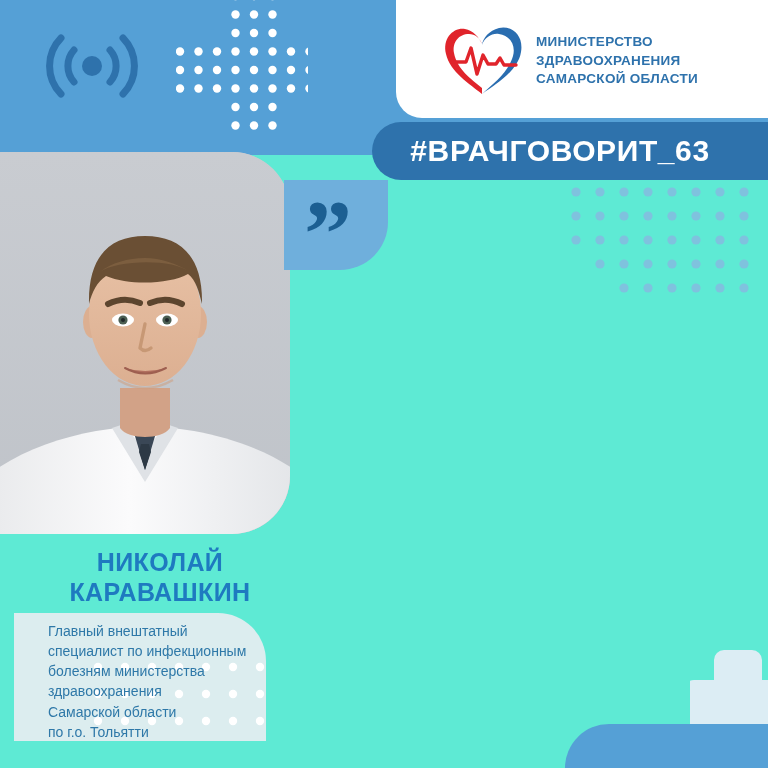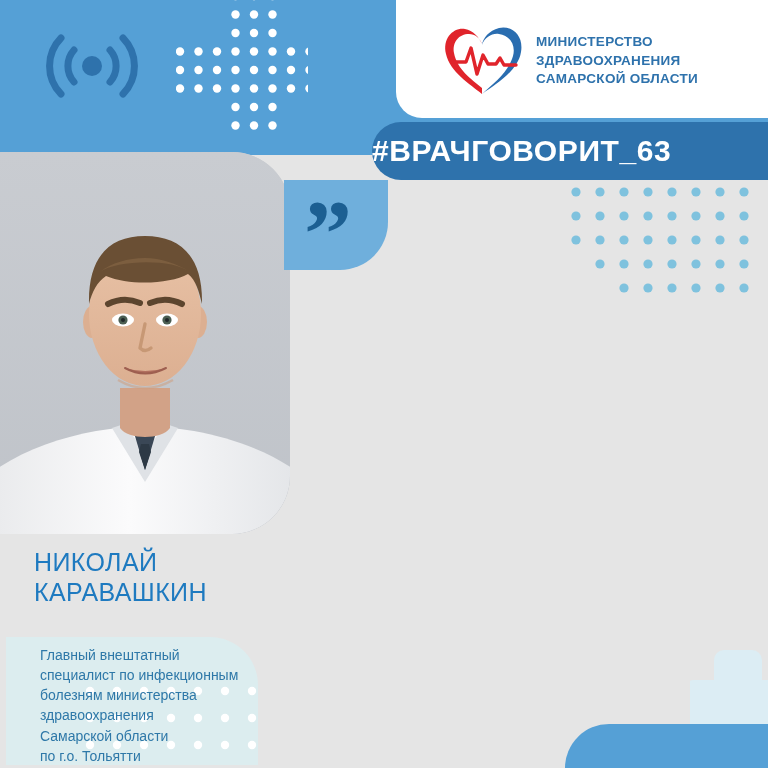--- a/index.html
+++ b/index.html
@@ -9,21 +9,21 @@
   }
   body {
     font-family: "Liberation Sans", sans-serif;
   }
 
   #poster {
     position: relative;
     width: 768px;
     height: 768px;
     overflow: hidden;
-    background: #e5e5e5;
+    background: #5eead4;
   }
 
   
   .header-band {
     position: absolute;
     left: 0;
     top: 0;
     width: 768px;
     height: 155px;
     background: #55A0D6;
@@ -63,21 +63,21 @@
     position: absolute;
     left: 372px;
     top: 122px;
     width: 396px;
     height: 58px;
     background: #2E72AC;
     border-top-left-radius: 29px;
     border-bottom-left-radius: 29px;
     display: flex;
     align-items: center;
-    justify-content: flex-start;
+    justify-content: center;
     box-sizing: border-box;
     padding-right: 20px;
   }
   .hashtag-text {
     color: #ffffff;
     font-size: 30px;
     font-weight: bold;
     letter-spacing: 0.6px;
     white-space: nowrap;
   }
@@ -162,37 +162,37 @@
   
   .name-block {
     position: absolute;
     left: 34px;
     top: 548px;
     width: 252px;
   }
   .name-text {
     color: #1E7AC0;
     font-size: 25px;
-    font-weight: normal;
+    font-weight: bold;
     line-height: 1.18;
     letter-spacing: 0.4px;
     white-space: pre-line;
+    text-align: center;
   }
 
   
   .cred-panel {
     position: absolute;
-    left: 6px;
+    left: 14px;
     top: 613px;
     width: 252px;
     height: 128px;
     background: #DCEDEF;
     border-top-right-radius: 48px;
     overflow: hidden;
-    margin-top: 24px;
   }
   .cred-dots {
     position: absolute;
     left: 0;
     top: 0;
     width: 252px;
     height: 155px;
   }
   .cred-text {
     position: absolute;

